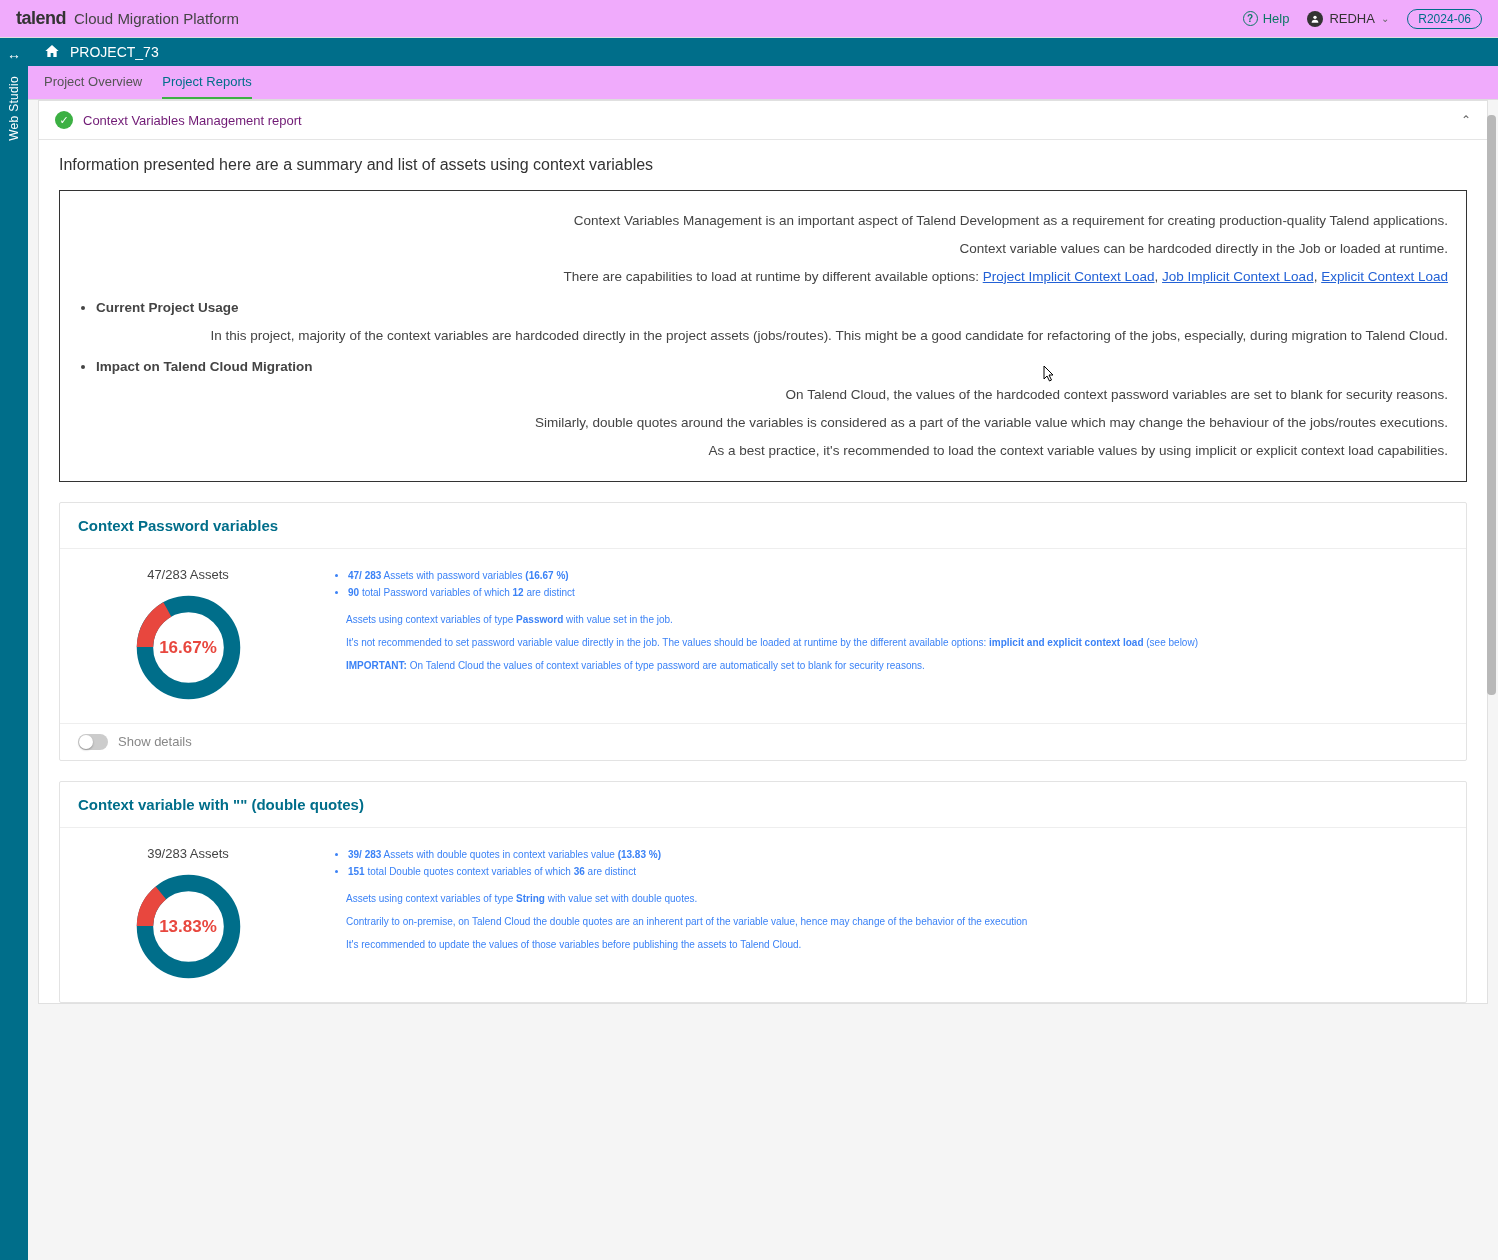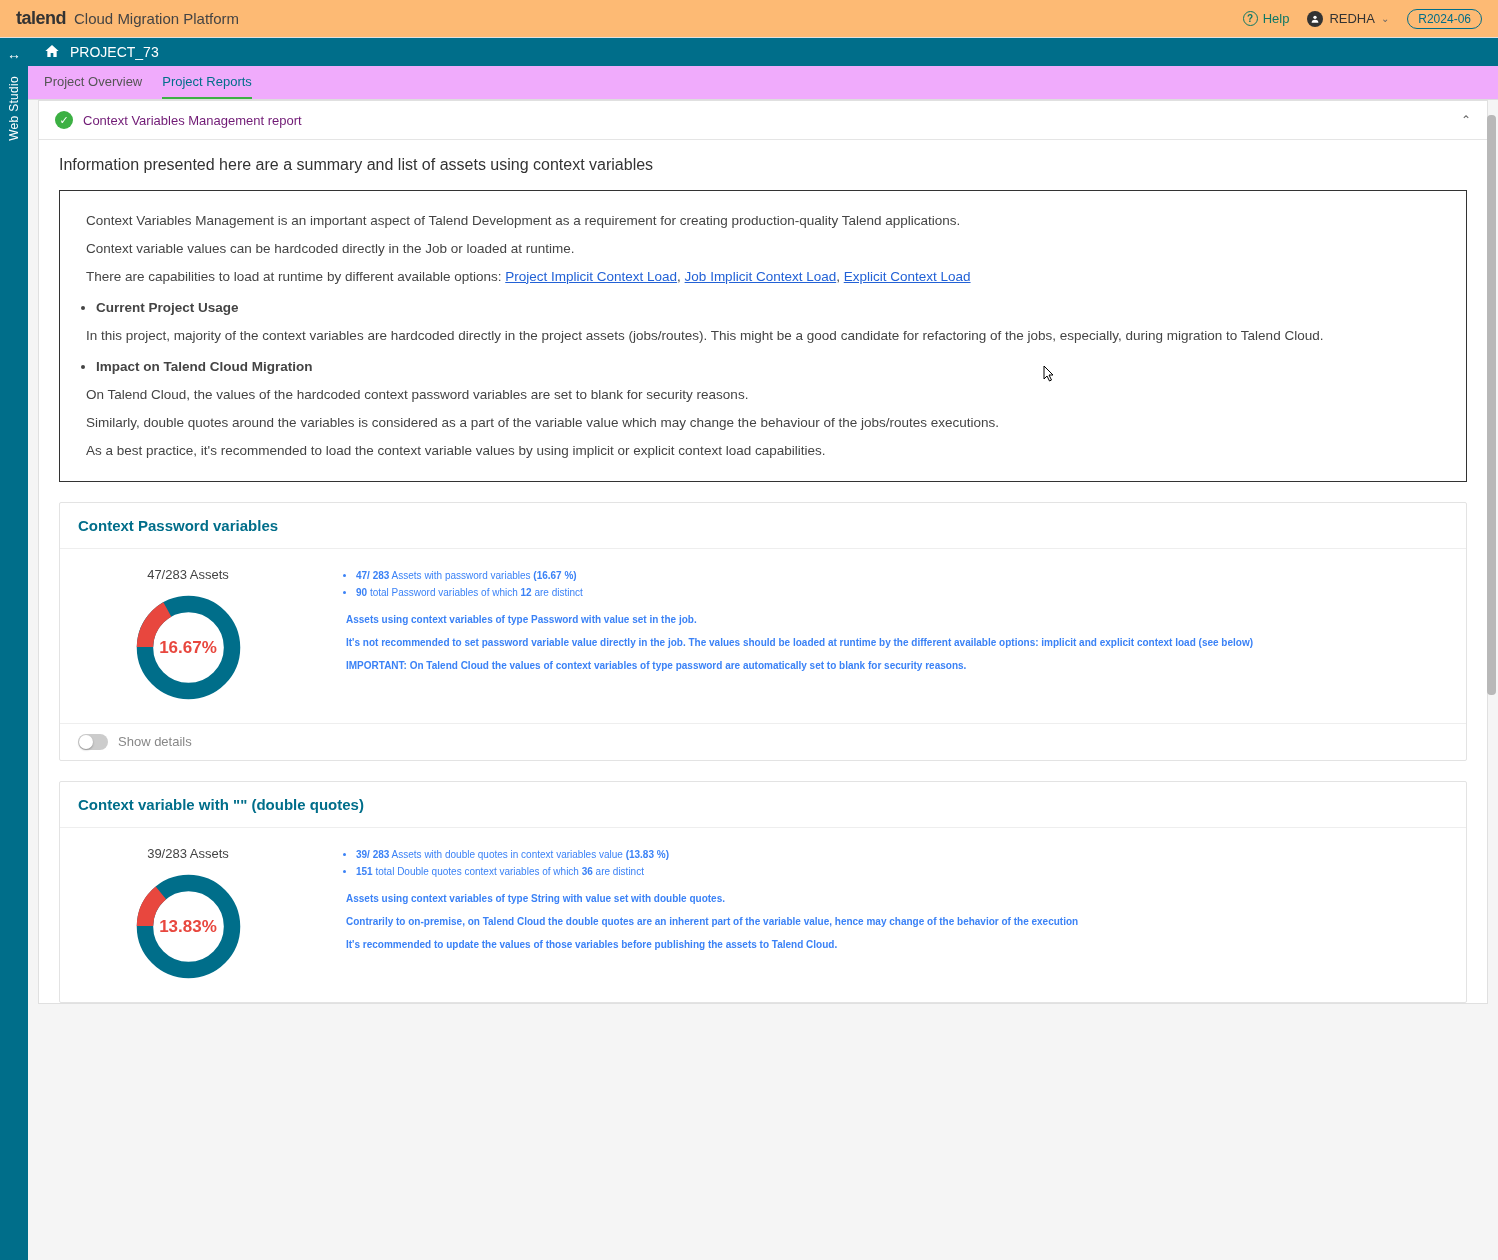--- a/index.html
+++ b/index.html
@@ -1,17 +1,17 @@
 <!DOCTYPE html>
 <html><head>
 <meta charset="utf-8">
 <style>
 * { box-sizing: border-box; margin: 0; padding: 0; }
 body { font-family: -apple-system, BlinkMacSystemFont, "Segoe UI", Arial, sans-serif; background: #f0f0f0; font-size: 14px; color: #333; }
-.topbar { height: 38px; background: #fdba74; display: flex; align-items: center; padding: 0 16px; border-bottom: 1px solid #e0e0e0; }
+.topbar { height: 38px; background: #f0abfc; display: flex; align-items: center; padding: 0 16px; border-bottom: 1px solid #e0e0e0; }
 .brand { display: flex; align-items: baseline; gap: 8px; }
 .brand-logo { font-weight: bold; font-size: 18px; color: #333; letter-spacing: -0.5px; }
 .brand-sub { font-size: 15px; color: #444; }
 .topbar-right { margin-left: auto; display: flex; align-items: center; gap: 18px; }
 .help { display: flex; align-items: center; gap: 5px; color: #0e7865; font-size: 13px; cursor: pointer; }
 .help-icon { width: 15px; height: 15px; border: 1.5px solid #0e7865; border-radius: 50%; display: inline-flex; align-items: center; justify-content: center; font-size: 10px; font-weight: bold; color: #0e7865; }
 .user { display: flex; align-items: center; gap: 6px; color: #333; font-size: 13px; cursor: pointer; }
 .user-icon { width: 16px; height: 16px; background: #333; border-radius: 50%; display: inline-flex; align-items: center; justify-content: center; color: #fff; font-size: 10px; }
 .chev { font-size: 10px; color: #666; }
 .release-badge { border: 1px solid #006e8a; color: #006e8a; padding: 2px 10px; border-radius: 11px; font-size: 12px; font-weight: 500; }
@@ -27,34 +27,34 @@
 .tab { padding: 8px 0; font-size: 13px; color: #555; cursor: pointer; border-bottom: 2px solid transparent; }
 .tab.active { color: #006e8a; border-bottom: 2px solid #3cb043; }
 .content-wrap { flex: 1; overflow-y: auto; background: #f5f5f5; padding: 0 10px 20px 10px; position: relative; }
 .content-inner { background: #fff; border: 1px solid #e0e0e0; margin-top: 0; }
 .report-header { display: flex; align-items: center; padding: 10px 16px; border-bottom: 1px solid #e5e5e5; }
 .check-badge { width: 18px; height: 18px; background: #3cb043; border-radius: 50%; color: #fff; display: inline-flex; align-items: center; justify-content: center; font-size: 11px; margin-right: 10px; }
 .report-title { font-size: 13px; color: #701a75; }
 .collapse-chev { margin-left: auto; color: #666; font-size: 12px; cursor: pointer; }
 .summary-line { padding: 16px 20px; font-size: 16px; color: #333; }
 .info-box { margin: 0 20px 20px 20px; border: 1px solid #333; padding: 14px 18px; font-size: 13.5px; color: #444; line-height: 1.7; }
-.info-box p { margin: 5px 8px; }
+.info-box p { margin: 5px 0; text-align: right; }
 .info-box a { color: #2261d6; text-decoration: underline; }
 .info-box ul { margin: 8px 0 4px 18px; }
 .info-box ul li { font-weight: bold; margin: 4px 0; }
 .card { margin: 20px 20px 0 20px; border: 1px solid #e3e3e3; border-radius: 2px; }
 .card-title { font-size: 15px; font-weight: 600; color: #006e8a; padding: 14px 18px; border-bottom: 1px solid #eee; }
-.card-body { display: flex; padding: 18px; gap: 40px; }
+.card-body { display: flex; padding: 18px; gap: 32px; }
 .donut-col { width: 220px; display: flex; flex-direction: column; align-items: center; }
 .donut-label { font-size: 13px; color: #444; margin-bottom: 8px; }
 .donut-wrap { position: relative; width: 115px; height: 115px; }
 .donut-center { position: absolute; top: 0; left: 0; width: 100%; height: 100%; display: flex; align-items: center; justify-content: center; font-size: 17px; font-weight: bold; color: #e8473e; }
 .detail-col { flex: 1; font-size: 10px; color: #3b82f6; line-height: 1.7; }
 .detail-col ul { margin: 0 0 10px 18px; }
-.detail-col p { margin: 6px 8px; font-weight: bold; }
+.detail-col p { margin: 6px 16px; }
 .toggle-row { display: flex; align-items: flex-start; gap: 10px; padding: 10px 18px; border-top: 1px solid #eee; }
 .toggle { width: 30px; height: 16px; background: #ccc; border-radius: 10px; position: relative; cursor: pointer; }
 .toggle::after { content: ""; position: absolute; width: 14px; height: 14px; background: #fff; border-radius: 50%; top: 1px; left: 1px; box-shadow: 0 1px 2px rgba(0,0,0,0.3); }
 .toggle-label { font-size: 13px; color: #888; }
 .cursor-ptr { position: absolute; pointer-events: none; font-size: 16px; color: #000; }
 .scrollbar-indicator { position: fixed; right: 2px; top: 115px; width: 9px; height: 580px; background: #b8b8b8; border-radius: 4px; }
 </style>
 </head>
 <body>
 

